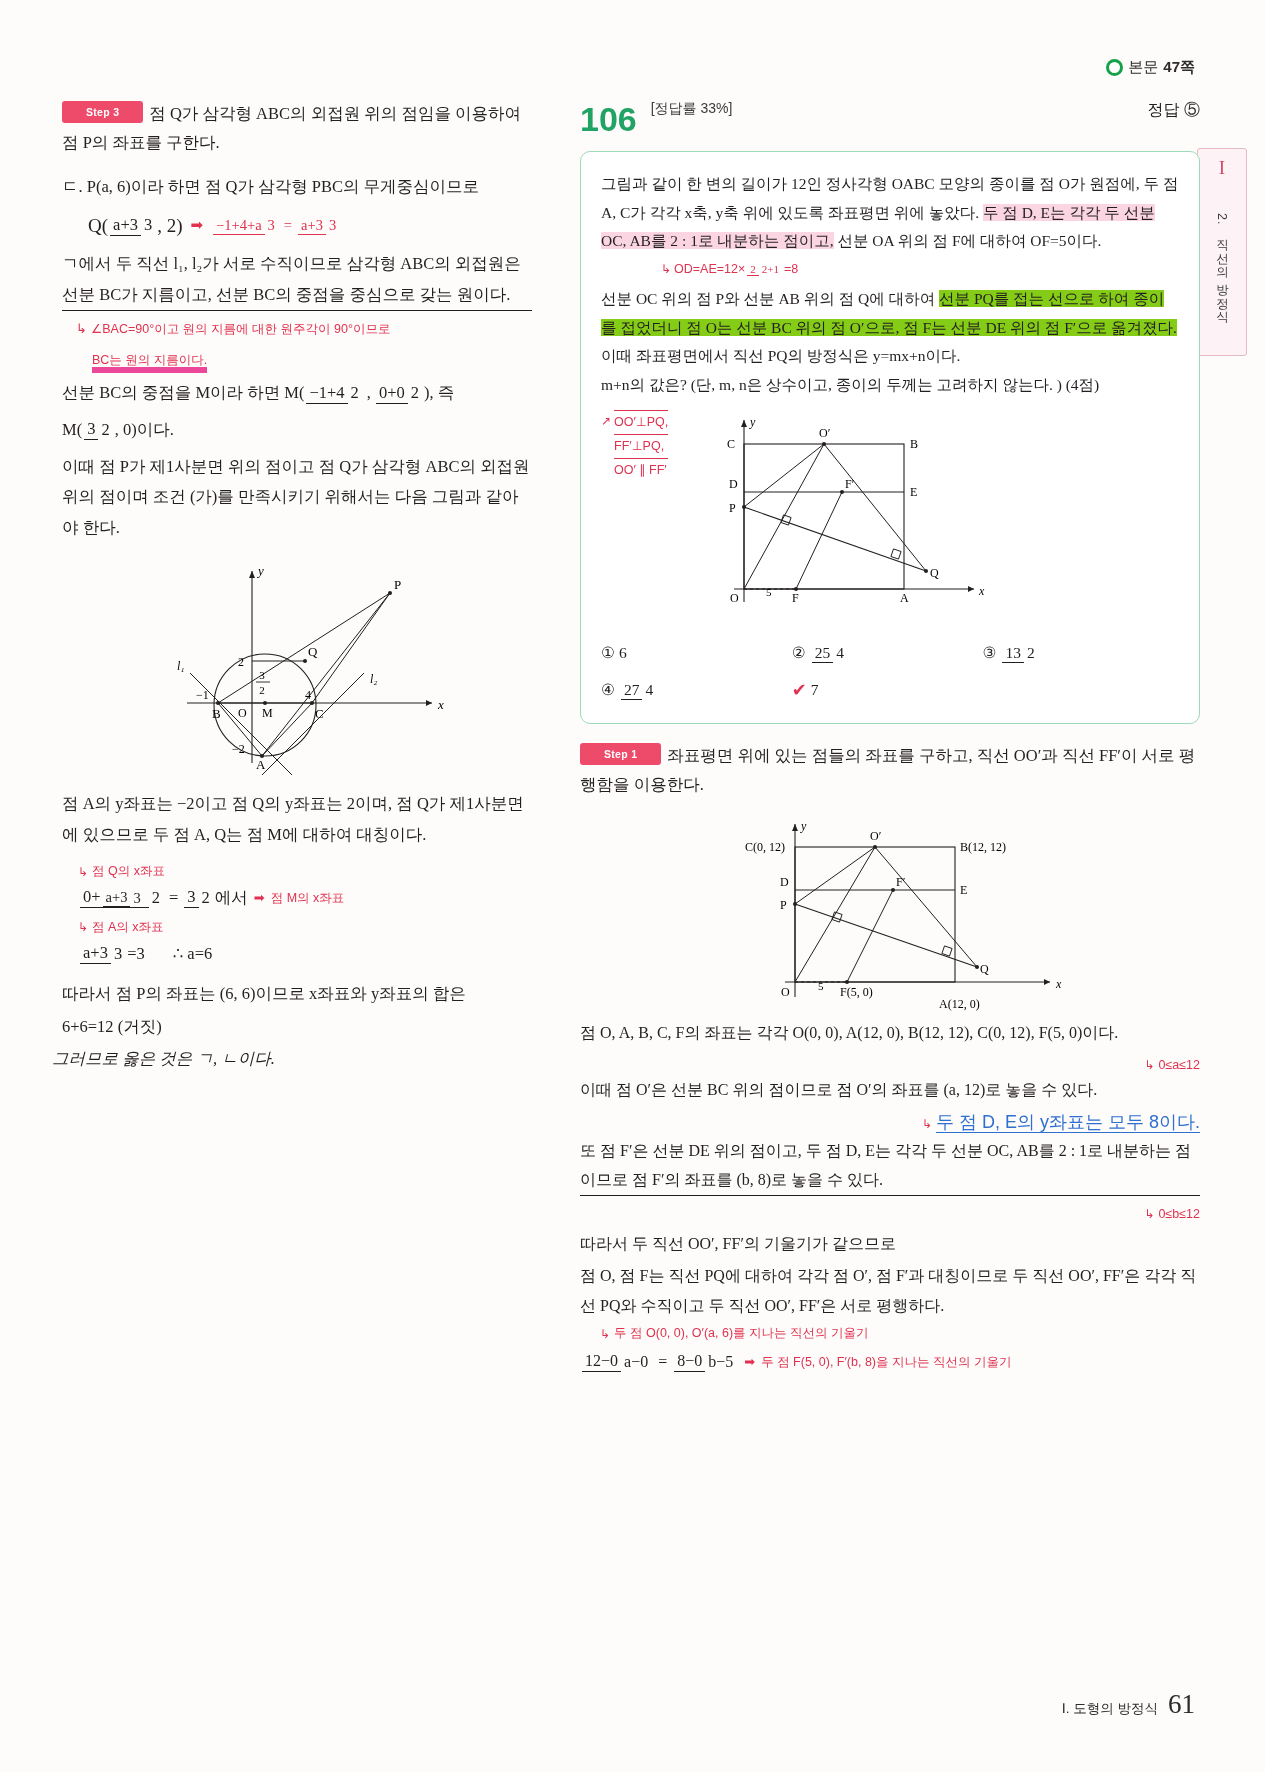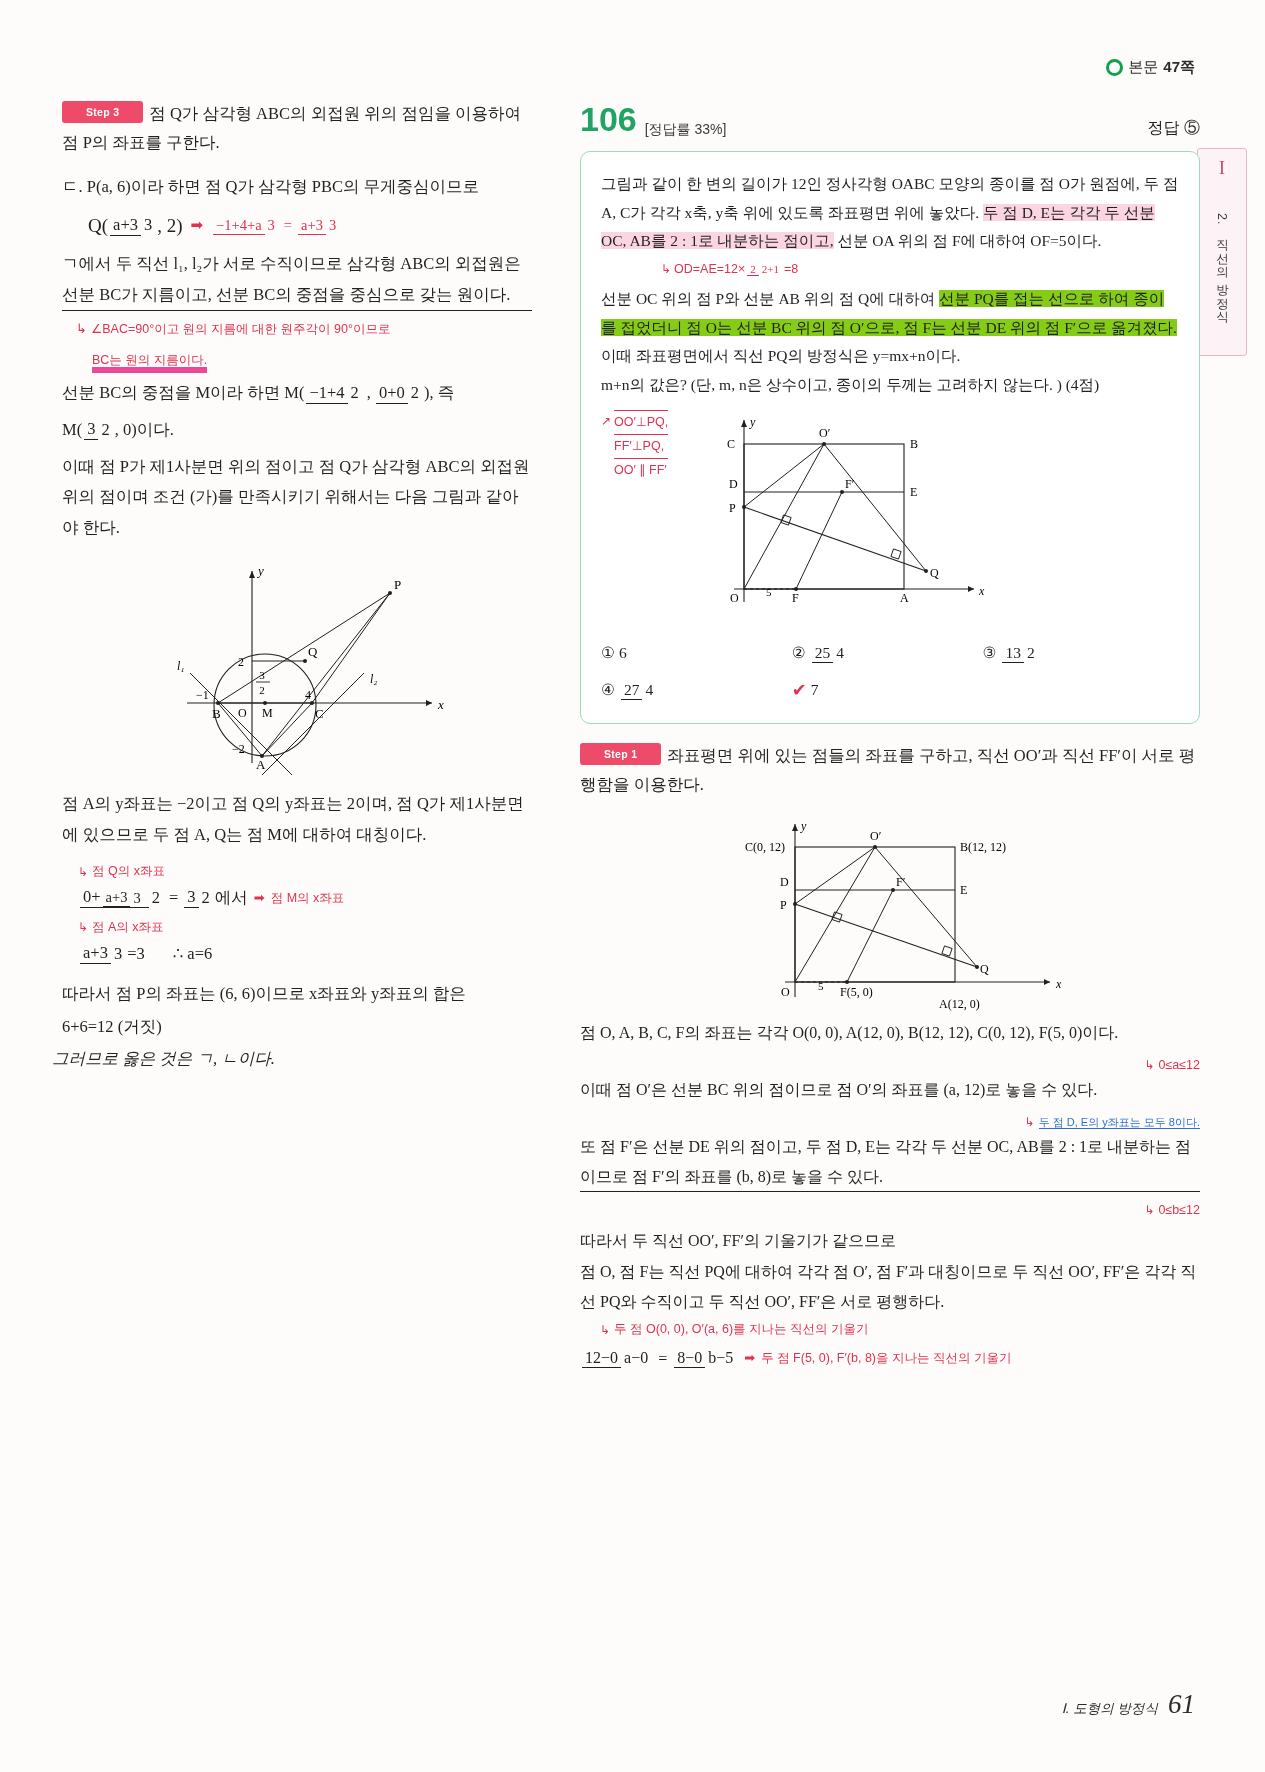--- a/index.html
+++ b/index.html
@@ -52,21 +52,21 @@
     font-weight:bold;border-radius:3px;padding:2px 24px;
     vertical-align:3px;margin-right:6px;letter-spacing:0.3px;
   }
   .steptext{font-size:16.5px;line-height:1.75;}
   .body{font-size:16.5px;line-height:1.85;}
   .body p{margin:0 0 2px 0;}
 
   .u{border-bottom:1px solid #231f20;}
   .red{color:#e0314f;}
   .redsm{color:#e0314f;font-size:12.5px;font-family:"Liberation Sans",sans-serif;}
-  .bluesm{color:#2f6fd0;font-size:11px;font-family:"Liberation Sans",sans-serif;margin-top:28px;}
+  .bluesm{color:#2f6fd0;font-size:18px;font-family:"Liberation Sans",sans-serif;margin-top:28px;}
   .blue{color:#2f6fd0;}
   .arrow{color:#e0314f;}
   .hl-pink{background:#fbd6e2;}
   .hl-pink2{background:#84cc16;}
 
   
   .frac{display:inline-flex;align-items:center;
         vertical-align:middle;line-height:1.15;margin:0 2px;font-size:inherit;}
   .frac .num{padding:0 3px;border-bottom:1px solid #231f20;}
   .frac .den{padding:0 3px;}
@@ -85,21 +85,21 @@
   .check{color:#e0314f;font-size:18px;}
 
   
   svg{display:block;}
   .figwrap{display:flex;justify-content:center;margin:10px 0 6px 0;}
 
   
   .footer{
     position:absolute;right:70px;bottom:52px;
     font-family:"Liberation Sans",sans-serif;font-size:13.5px;color:#2d2a28;
-    display:flex;align-items:baseline;gap:10px;font-style:italic;
+    display:flex;align-items:baseline;gap:10px;
   }
   .footer .pg{font-size:27px;font-family:"Liberation Serif",serif;}
 </style>
 </head>
 <body>
 
 <div class="page">
 
   <div class="topref">
     <span class="dot"></span>
@@ -270,21 +270,21 @@
       </div>
 
       <p style="margin-top:10px;">따라서 점 P의 좌표는 (6, 6)이므로 x좌표와 y좌표의 합은</p>
       <p>6+6=12 (거짓)</p>
       <p style="margin-top:0;margin-left:-10px;font-style:italic;">그러므로 옳은 것은 ㄱ, ㄴ이다.</p>
     </div>
   </div>
 
   <div class="col-right">
 
-    <div style="display:flex;align-items:flex-end;">
+    <div style="display:flex;align-items:flex-start;gap:6px;">
       <span class="qnum">106</span>
       <span class="qrate" style="margin-left:8px;">[정답률 33%]</span>
       <span style="margin-left:auto;font-size:16px;font-family:'Liberation Sans',sans-serif;">정답 ⑤</span>
     </div>
 
     <div class="qbox">
       <span>그림과 같이 한 변의 길이가 12인 정사각형 OABC 모양의 종이를 점 O가 원점에, 두 점 A, C가 각각 x축, y축 위에 있도록 좌표평면 위에 놓았다.</span>
       <span class="hl-pink">두 점 D, E는 각각 두 선분 OC, AB를 2 : 1로 내분하는 점이고,</span>
       <span>선분 OA 위의 점 F에 대하여 OF=5이다.</span>
 

